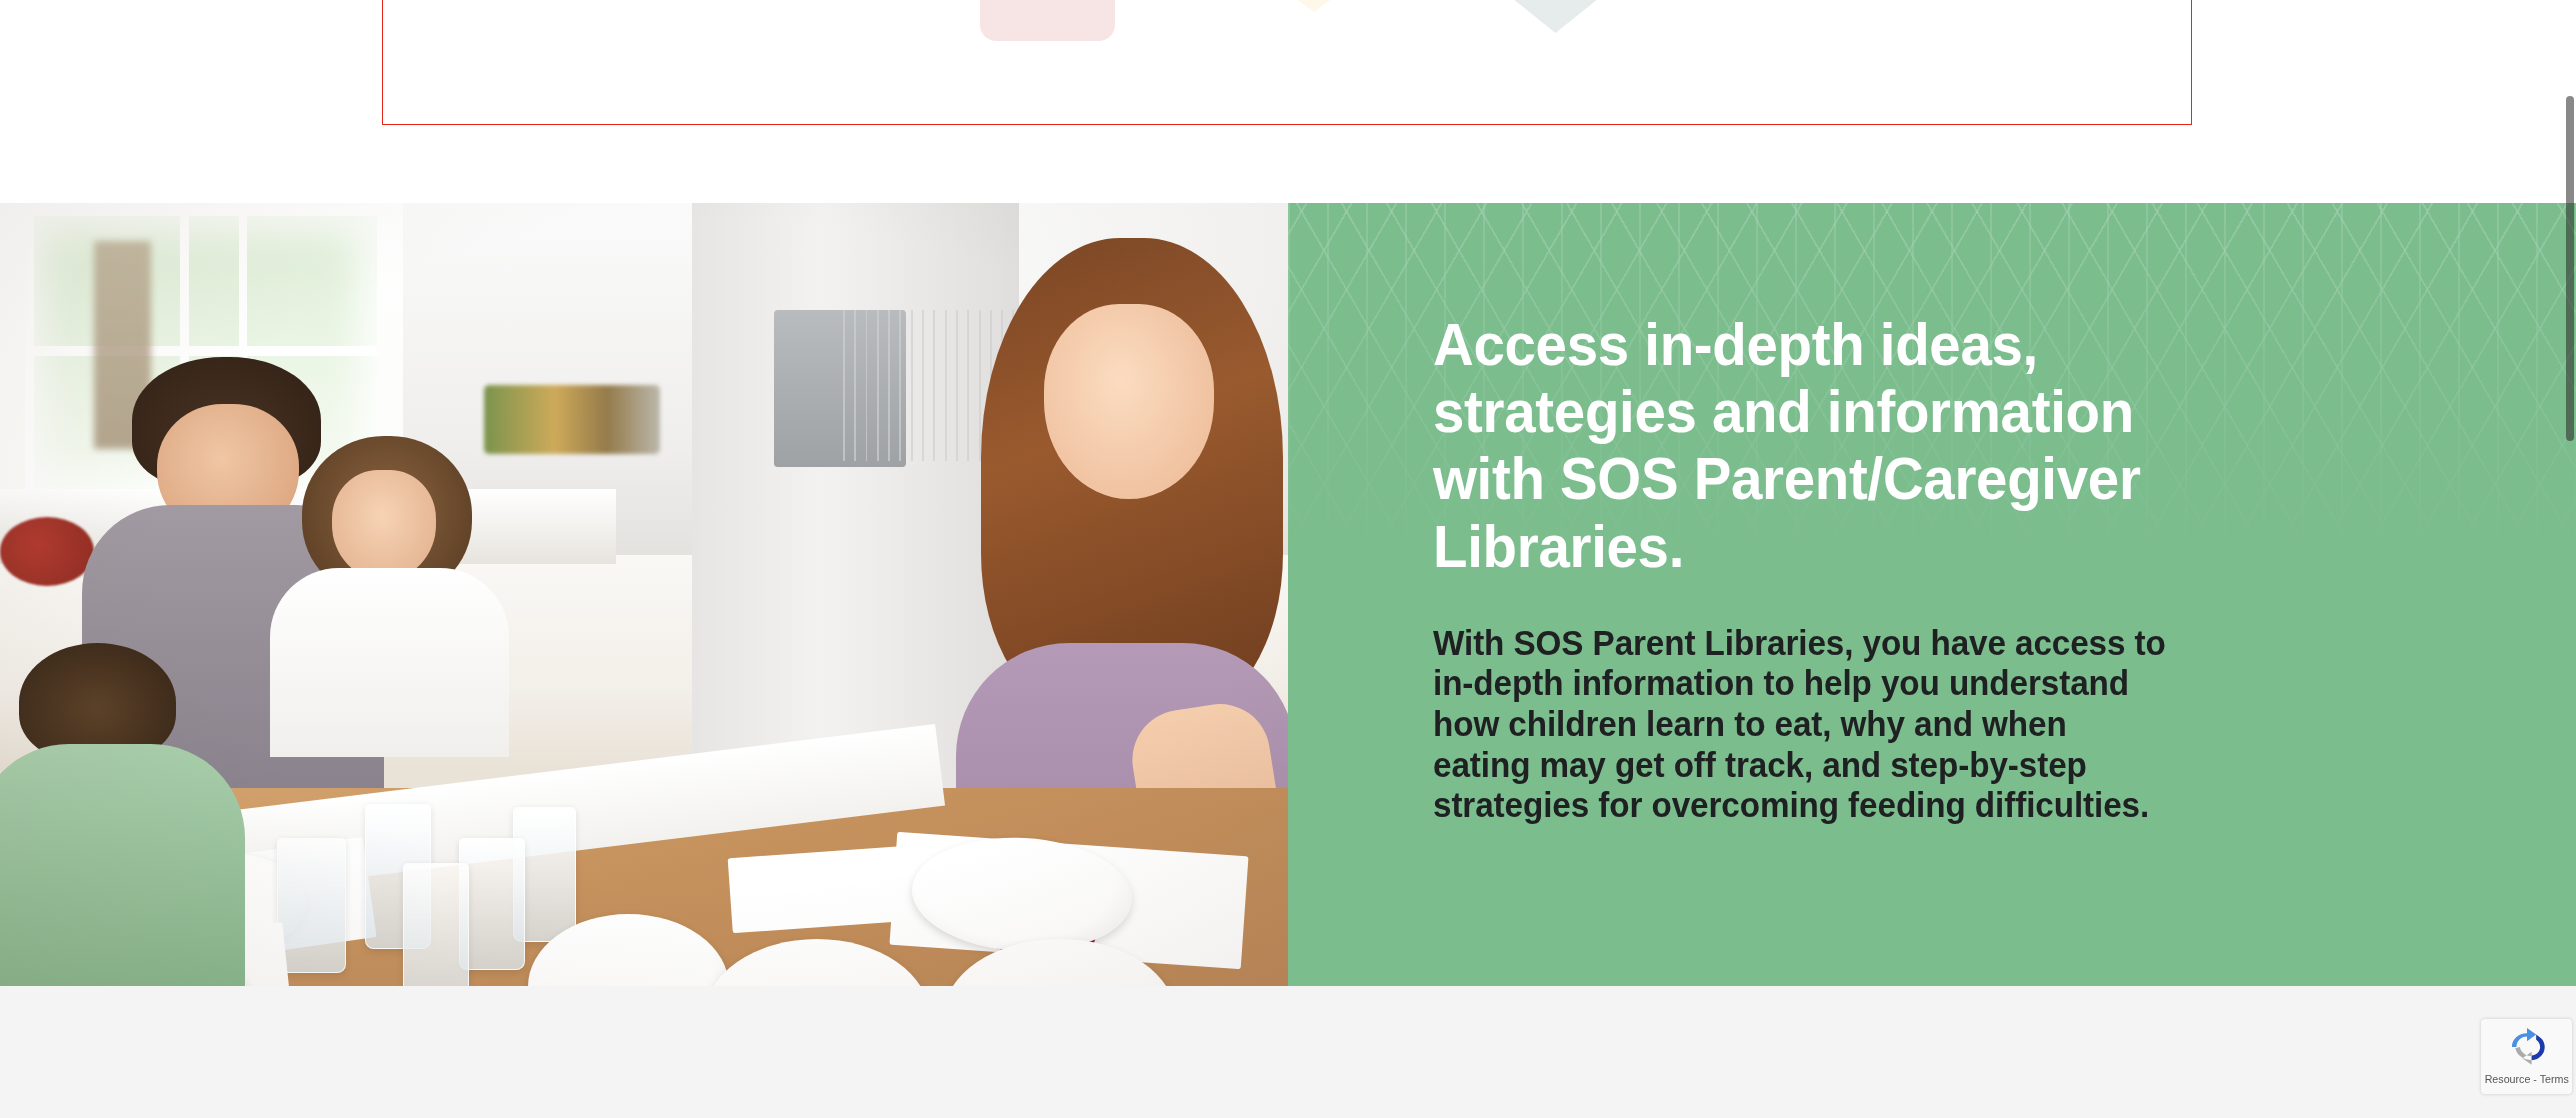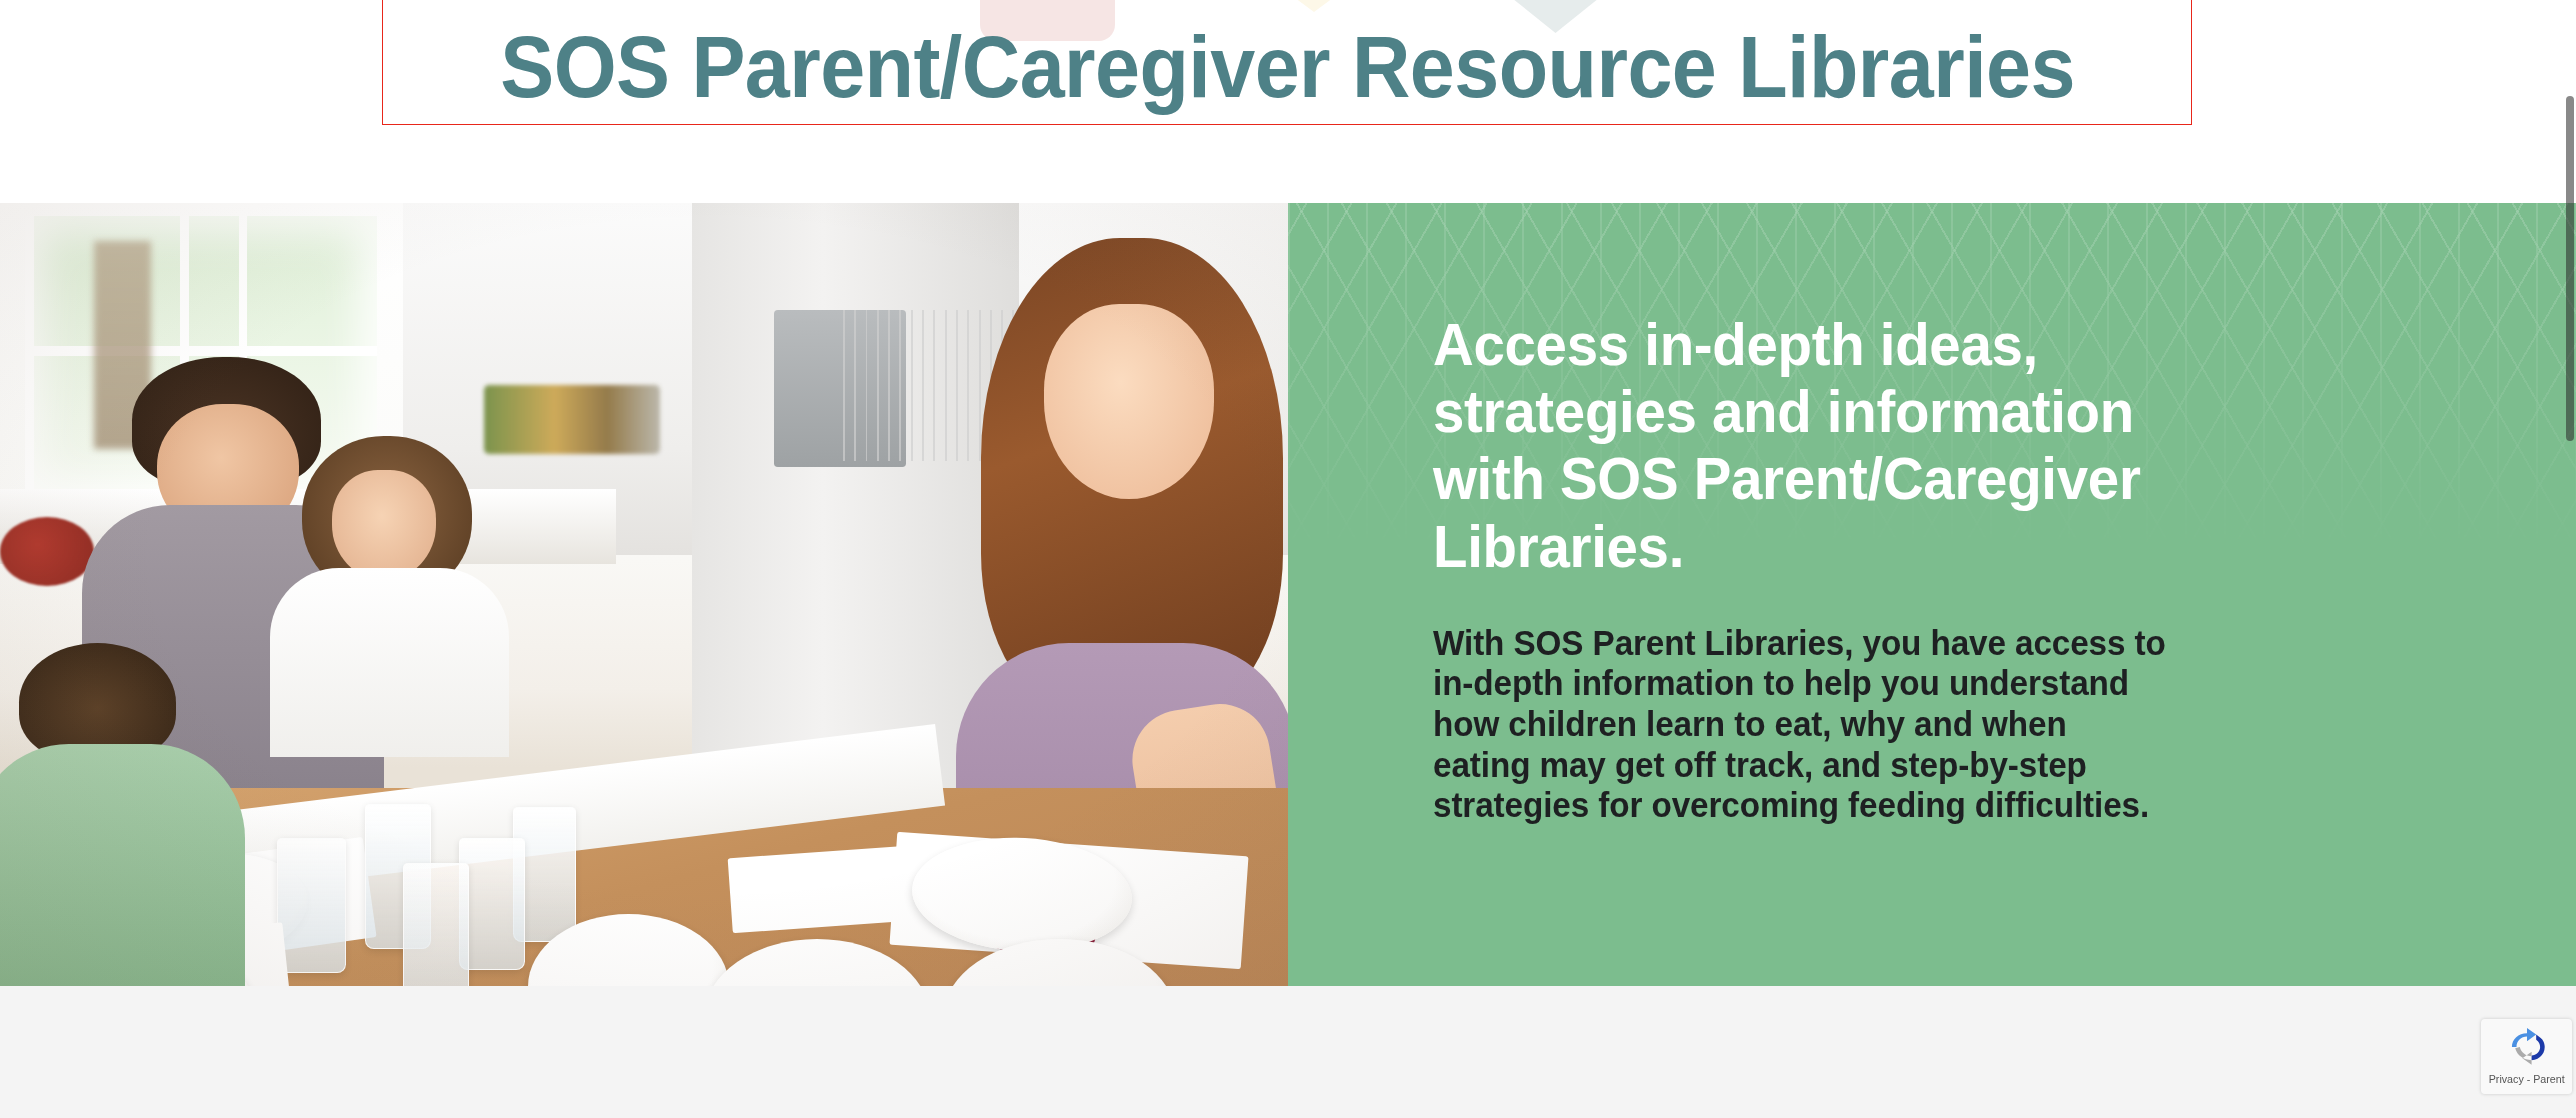--- a/index.html
+++ b/index.html
@@ -368,23 +368,20 @@
 <body>
 
 <div id="page">
 
   <div class="deco-layer">
     <div class="deco-pink"></div>
     <div class="deco-cream"></div>
     <div class="deco-blue"></div>
   </div>
 
-  <div class="title-wrap">
-    <h1 class="page-title">SOS Parent/Caregiver Resource Libraries</h1>
-  </div>
   <div class="title-selection"></div>
 
   <div class="hero">
 
     <div class="hero-photo">
       <div class="ph ph-bg"></div>
       <div class="ph ph-window"></div>
       <div class="ph ph-tree"></div>
       <div class="ph ph-mullion-a"></div>
       <div class="ph ph-mullion-b"></div>
@@ -470,21 +467,21 @@
 
   <div class="below"></div>
 
   <div class="recaptcha">
     <svg class="recaptcha-logo" viewBox="0 0 64 64">
       <path d="M32 8 L32 0 L46 10 L32 20 L32 13 C23 13 16 20 16 29 L9 29 C9 17 19 8 32 8 Z" fill="#4a90e2"></path>
       <path d="M46 10 L55 17 C58 21 59 25 59 29 C59 40 50 49 39 49 L39 42 C46 42 52 36 52 29 C52 25 50 21 46 18 Z" fill="#1c3aa9"></path>
       <path d="M39 49 L39 56 L25 46 L39 36 L39 43 C30 43 23 37 21 29 L14 31 C17 42 27 49 39 49 Z" fill="#ababab"></path>
       <circle cx="33" cy="29" r="9" fill="#f9f9f9"></circle>
     </svg>
-    <div class="recaptcha-links">Privacy - Parent</div>
+    <div class="recaptcha-links">Resource - Terms</div>
   </div>
 
   <div class="scrollbar-track">
     <div class="scrollbar-thumb"></div>
   </div>
 
 </div>
 
 
 </body></html>

